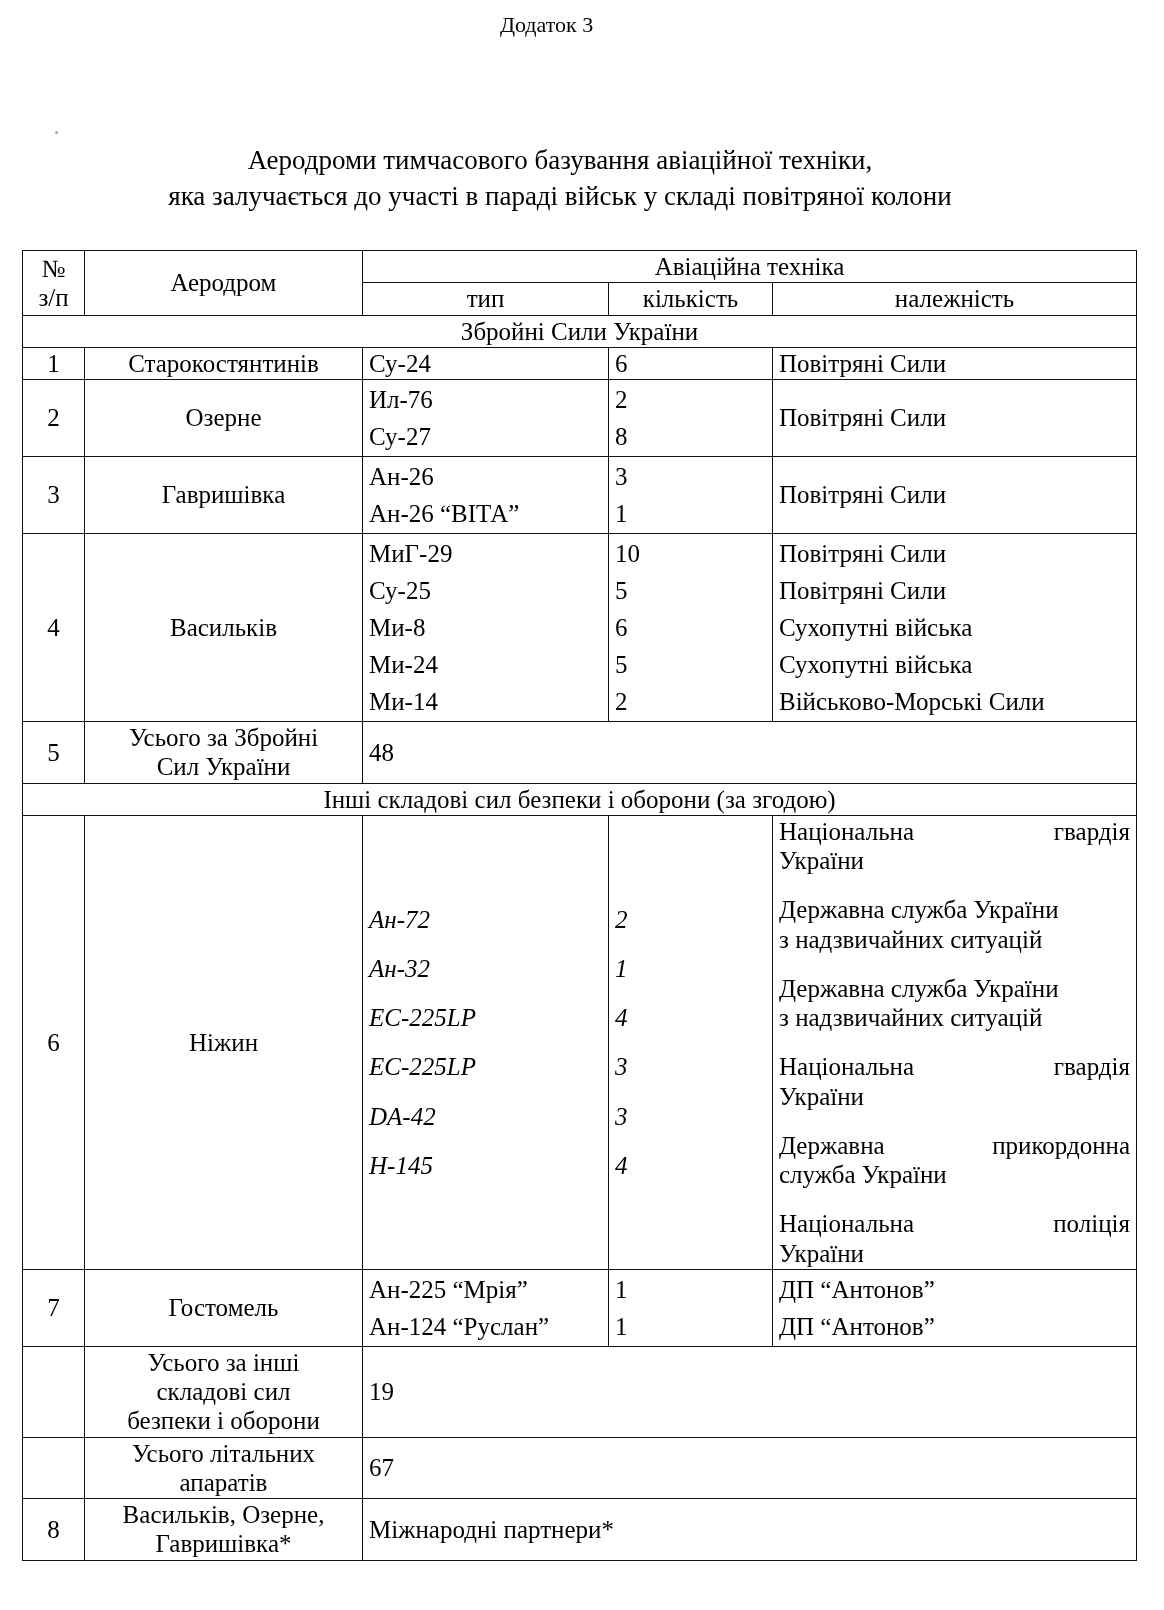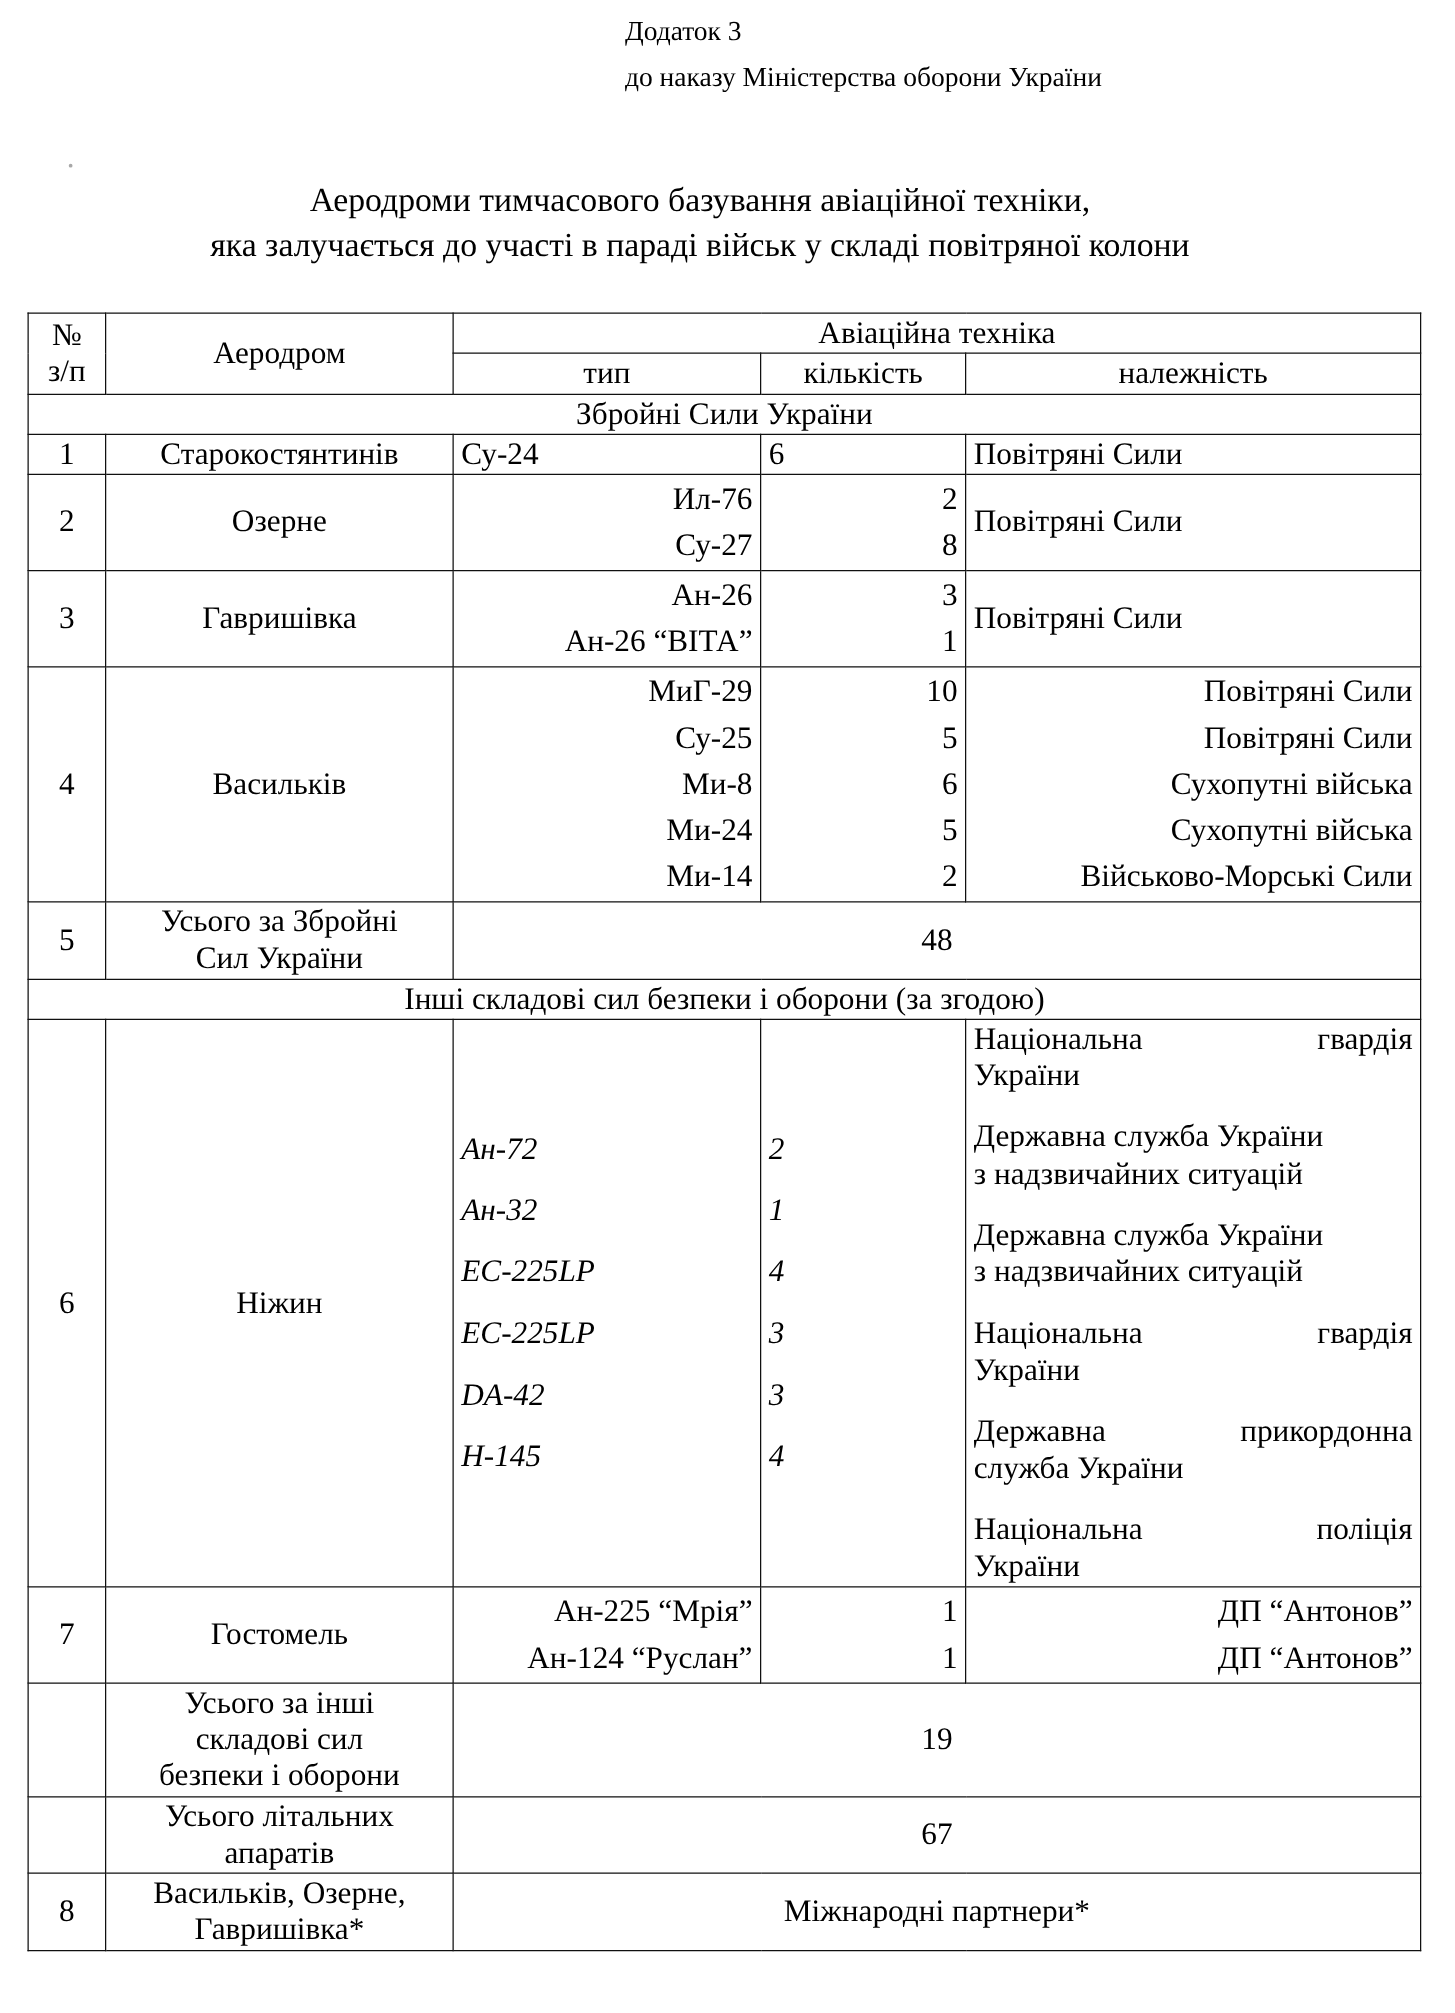--- a/index.html
+++ b/index.html
@@ -83,21 +83,21 @@
 
   .hdr-cell { text-align: center; }
   .hdr-num  { line-height: 1.35; }
 
   .section-row td {
     text-align: center;
     padding: 3px 0 5px 0;
   }
 
   
-  .stack { display: block; text-align: right; }
+  .stack { display: block; }
   .stack > span {
     display: block;
     line-height: 1.48;
     white-space: nowrap;
   }
   .stack-qty > span { line-height: 1.48; }
 
   
   .bel-block { display: block; }
   .bel-block > .bel-item {
@@ -116,41 +116,40 @@
   .qty-block > .qty-item {
     display: block;
     margin: 0 0 20px 0;
     white-space: nowrap;
     font-style: italic;
   }
   .typ-block > .typ-item:last-child,
   .qty-block > .qty-item:last-child { margin-bottom: 0; }
 
   .total-label { text-align: center; line-height: 1.3; }
-  .total-value { text-align: center; }
+  .total-value { }
 
   
   .speck {
     position: absolute;
     left: 55px;
     top: 131px;
     width: 3px;
     height: 3px;
     background: #a8a8a8;
     border-radius: 50%;
   }
 </style>
 </head>
 <body>
 
 <div class="speck"></div>
 
 <div class="doc-header">
   <span class="line hdr-l1">Додаток 3</span>
-  <span class="line hdr-l2">до наказу Міністерства оборони України</span>
 </div>
 
 <div class="doc-title">
   <span class="tline">Аеродроми тимчасового базування авіаційної техніки,</span>
   <span class="tline">яка залучається до участі в параді військ у складі повітряної колони</span>
 </div>
 
 <div class="tbl-wrap">
 <table class="sheet">
   <colgroup>

